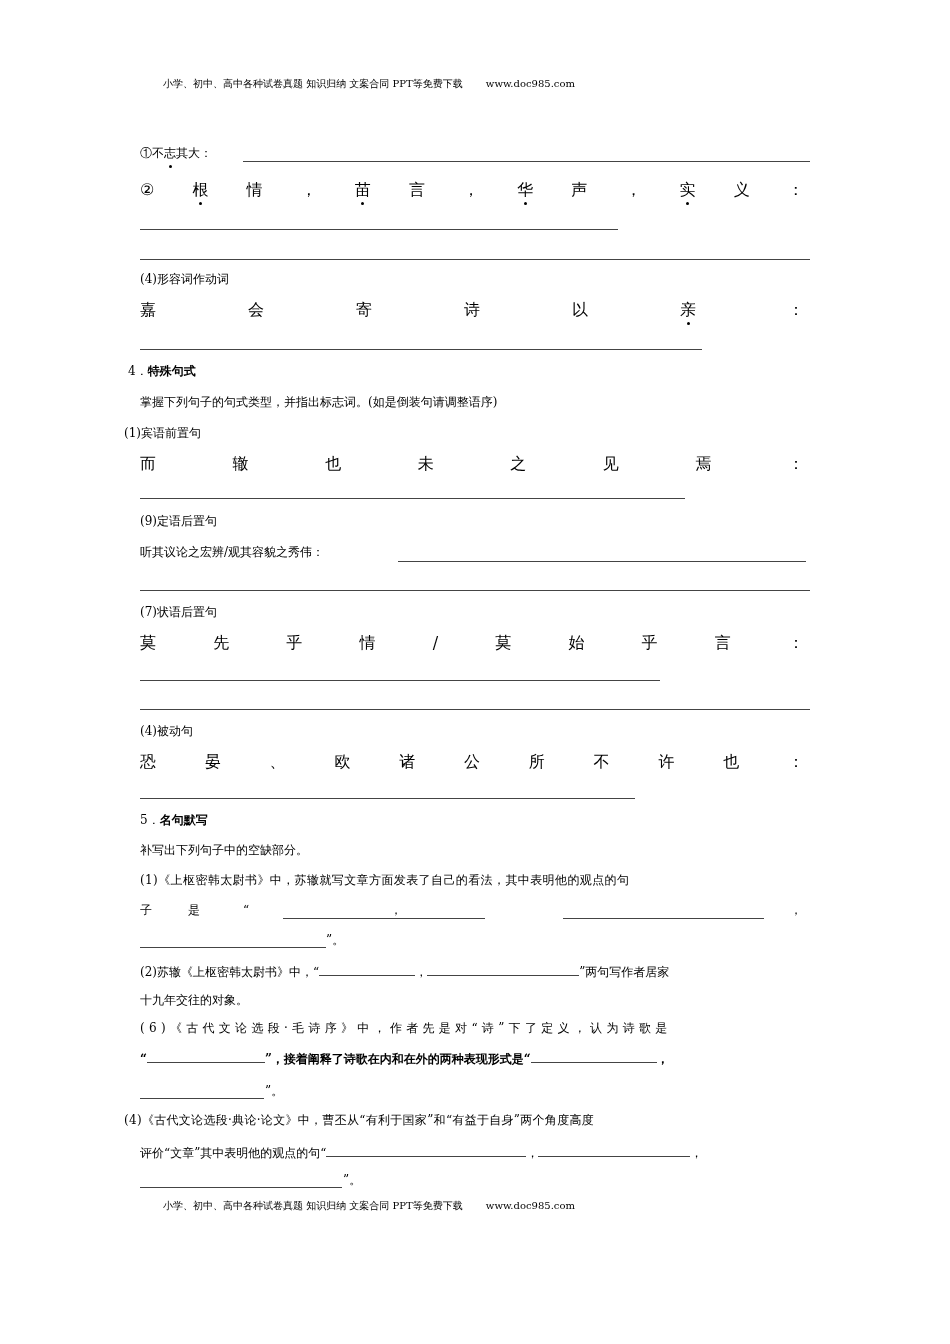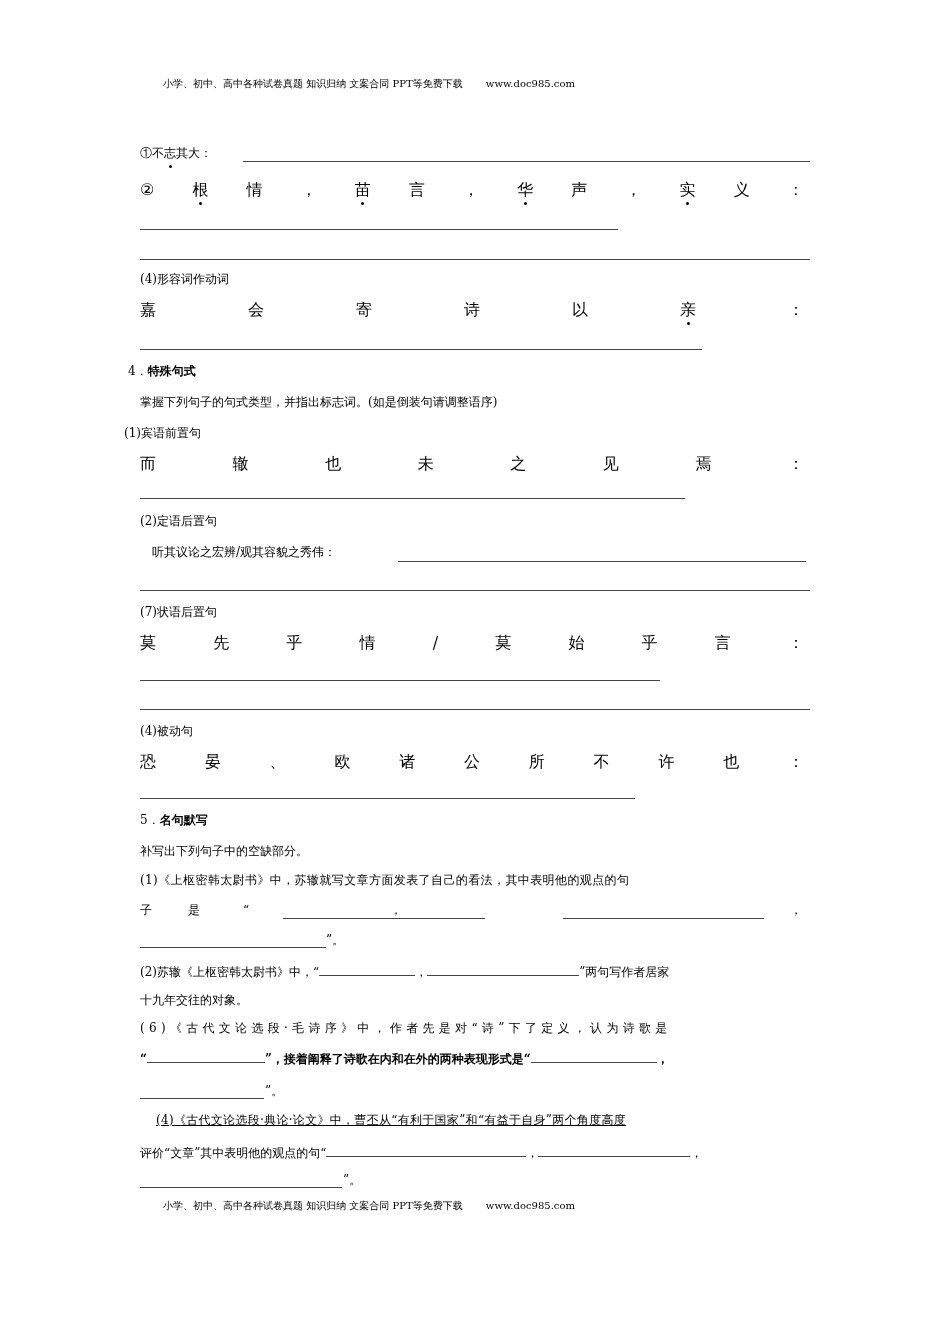--- a/index.html
+++ b/index.html
@@ -68,22 +68,22 @@
   <span>辙</span>
   <span>也</span>
   <span>未</span>
   <span>之</span>
   <span>见</span>
   <span>焉</span>
   <span>：</span>
 </div>
 <div class="rule" style="left:140px; width:545px; top:498px;"></div>
 
-<div class="line" style="left:140px; top:511px;">(2)定语后置句</div>
-<div class="line" style="left:152px; top:542px;">听其议论之宏辨/观其容貌之秀伟：</div>
+<div class="line" style="left:140px; top:511px;">(9)定语后置句</div>
+<div class="line" style="left:140px; top:542px;">听其议论之宏辨/观其容貌之秀伟：</div>
 <div class="rule" style="left:398px; width:408px; top:561px;"></div>
 <div class="rule" style="left:140px; width:670px; top:590px;"></div>
 
 <div class="line" style="left:140px; top:602px;">(7)状语后置句</div>
 <div class="spread" style="left:140px; width:664px; top:633px;">
   <span>莫</span>
   <span>先</span>
   <span>乎</span>
   <span>情</span>
   <span>/</span>
@@ -108,21 +108,21 @@
   <span>不</span>
   <span>许</span>
   <span>也</span>
   <span>：</span>
 </div>
 <div class="rule" style="left:140px; width:495px; top:798px;"></div>
 
 <div class="line" style="left:140px; top:810px;">
   <span>5．</span><span class="bold">名句默写</span>
 </div>
-<div class="line" style="left:140px; top:841px;">补写出下列句子中的空缺部分。</div>
+<div class="line" style="left:140px; top:841px;font-family:Liberation Mono, monospace;">补写出下列句子中的空缺部分。</div>
 
 <div class="line" style="left:140px; top:870px; letter-spacing:0.4px;">(1)《上枢密韩太尉书》中，苏辙就写文章方面发表了自己的看法，其中表明他的观点的句</div>
 <div class="line" style="left:140px; top:900px; width:670px;">
   <span class="abs" style="left:0;">子</span>
   <span class="abs" style="left:48px;">是</span>
   <span class="abs" style="left:103px;">“</span>
   <span class="abs" style="left:250px;">，</span>
   <span class="abs" style="left:650px;">，</span>
 </div>
 <div class="rule" style="left:283px; width:202px; top:918px;"></div>
@@ -135,21 +135,21 @@
 </div>
 <div class="line" style="left:140px; top:990px;">十九年交往的对象。</div>
 
 <div class="line" style="left:140px; top:1018px; letter-spacing:4.3px;">(6)《古代文论选段·毛诗序》中，作者先是对“诗”下了定义，认为诗歌是</div>
 <div class="line" style="left:140px; top:1048px;font-weight:bold;">
   <span>“</span><span class="u" style="width:118px;"></span><span>”，接着阐释了诗歌在内和在外的两种表现形式是“</span><span class="u" style="width:126px;"></span><span>，</span>
 </div>
 <div class="rule" style="left:140px; width:124px; top:1098px;"></div>
 <div class="line" style="left:265px; top:1081px;">”。</div>
 
-<div class="line" style="left:156px; top:1110px; letter-spacing:0.3px;text-decoration:underline;">(4)《古代文论选段·典论·论文》中，曹丕从“有利于国家”和“有益于自身”两个角度高度</div>
+<div class="line" style="left:124px; top:1110px; letter-spacing:0.3px;">(4)《古代文论选段·典论·论文》中，曹丕从“有利于国家”和“有益于自身”两个角度高度</div>
 <div class="line" style="left:140px; top:1142px;">
   <span>评价“文章”其中表明他的观点的句“</span><span class="u" style="width:200px;"></span><span>，</span><span class="u" style="width:152px;"></span><span>，</span>
 </div>
 <div class="rule" style="left:140px; width:202px; top:1187px;"></div>
 <div class="line" style="left:343px; top:1170px;">”。</div>
 
 <div class="abs hdr" style="left:163px; top:1192px;">
   <span>小学、初中、高中各种试卷真题  知识归纳  文案合同  PPT等免费下载</span>
   <span style="margin-left:20px;">www.doc985.com</span>
 </div>

